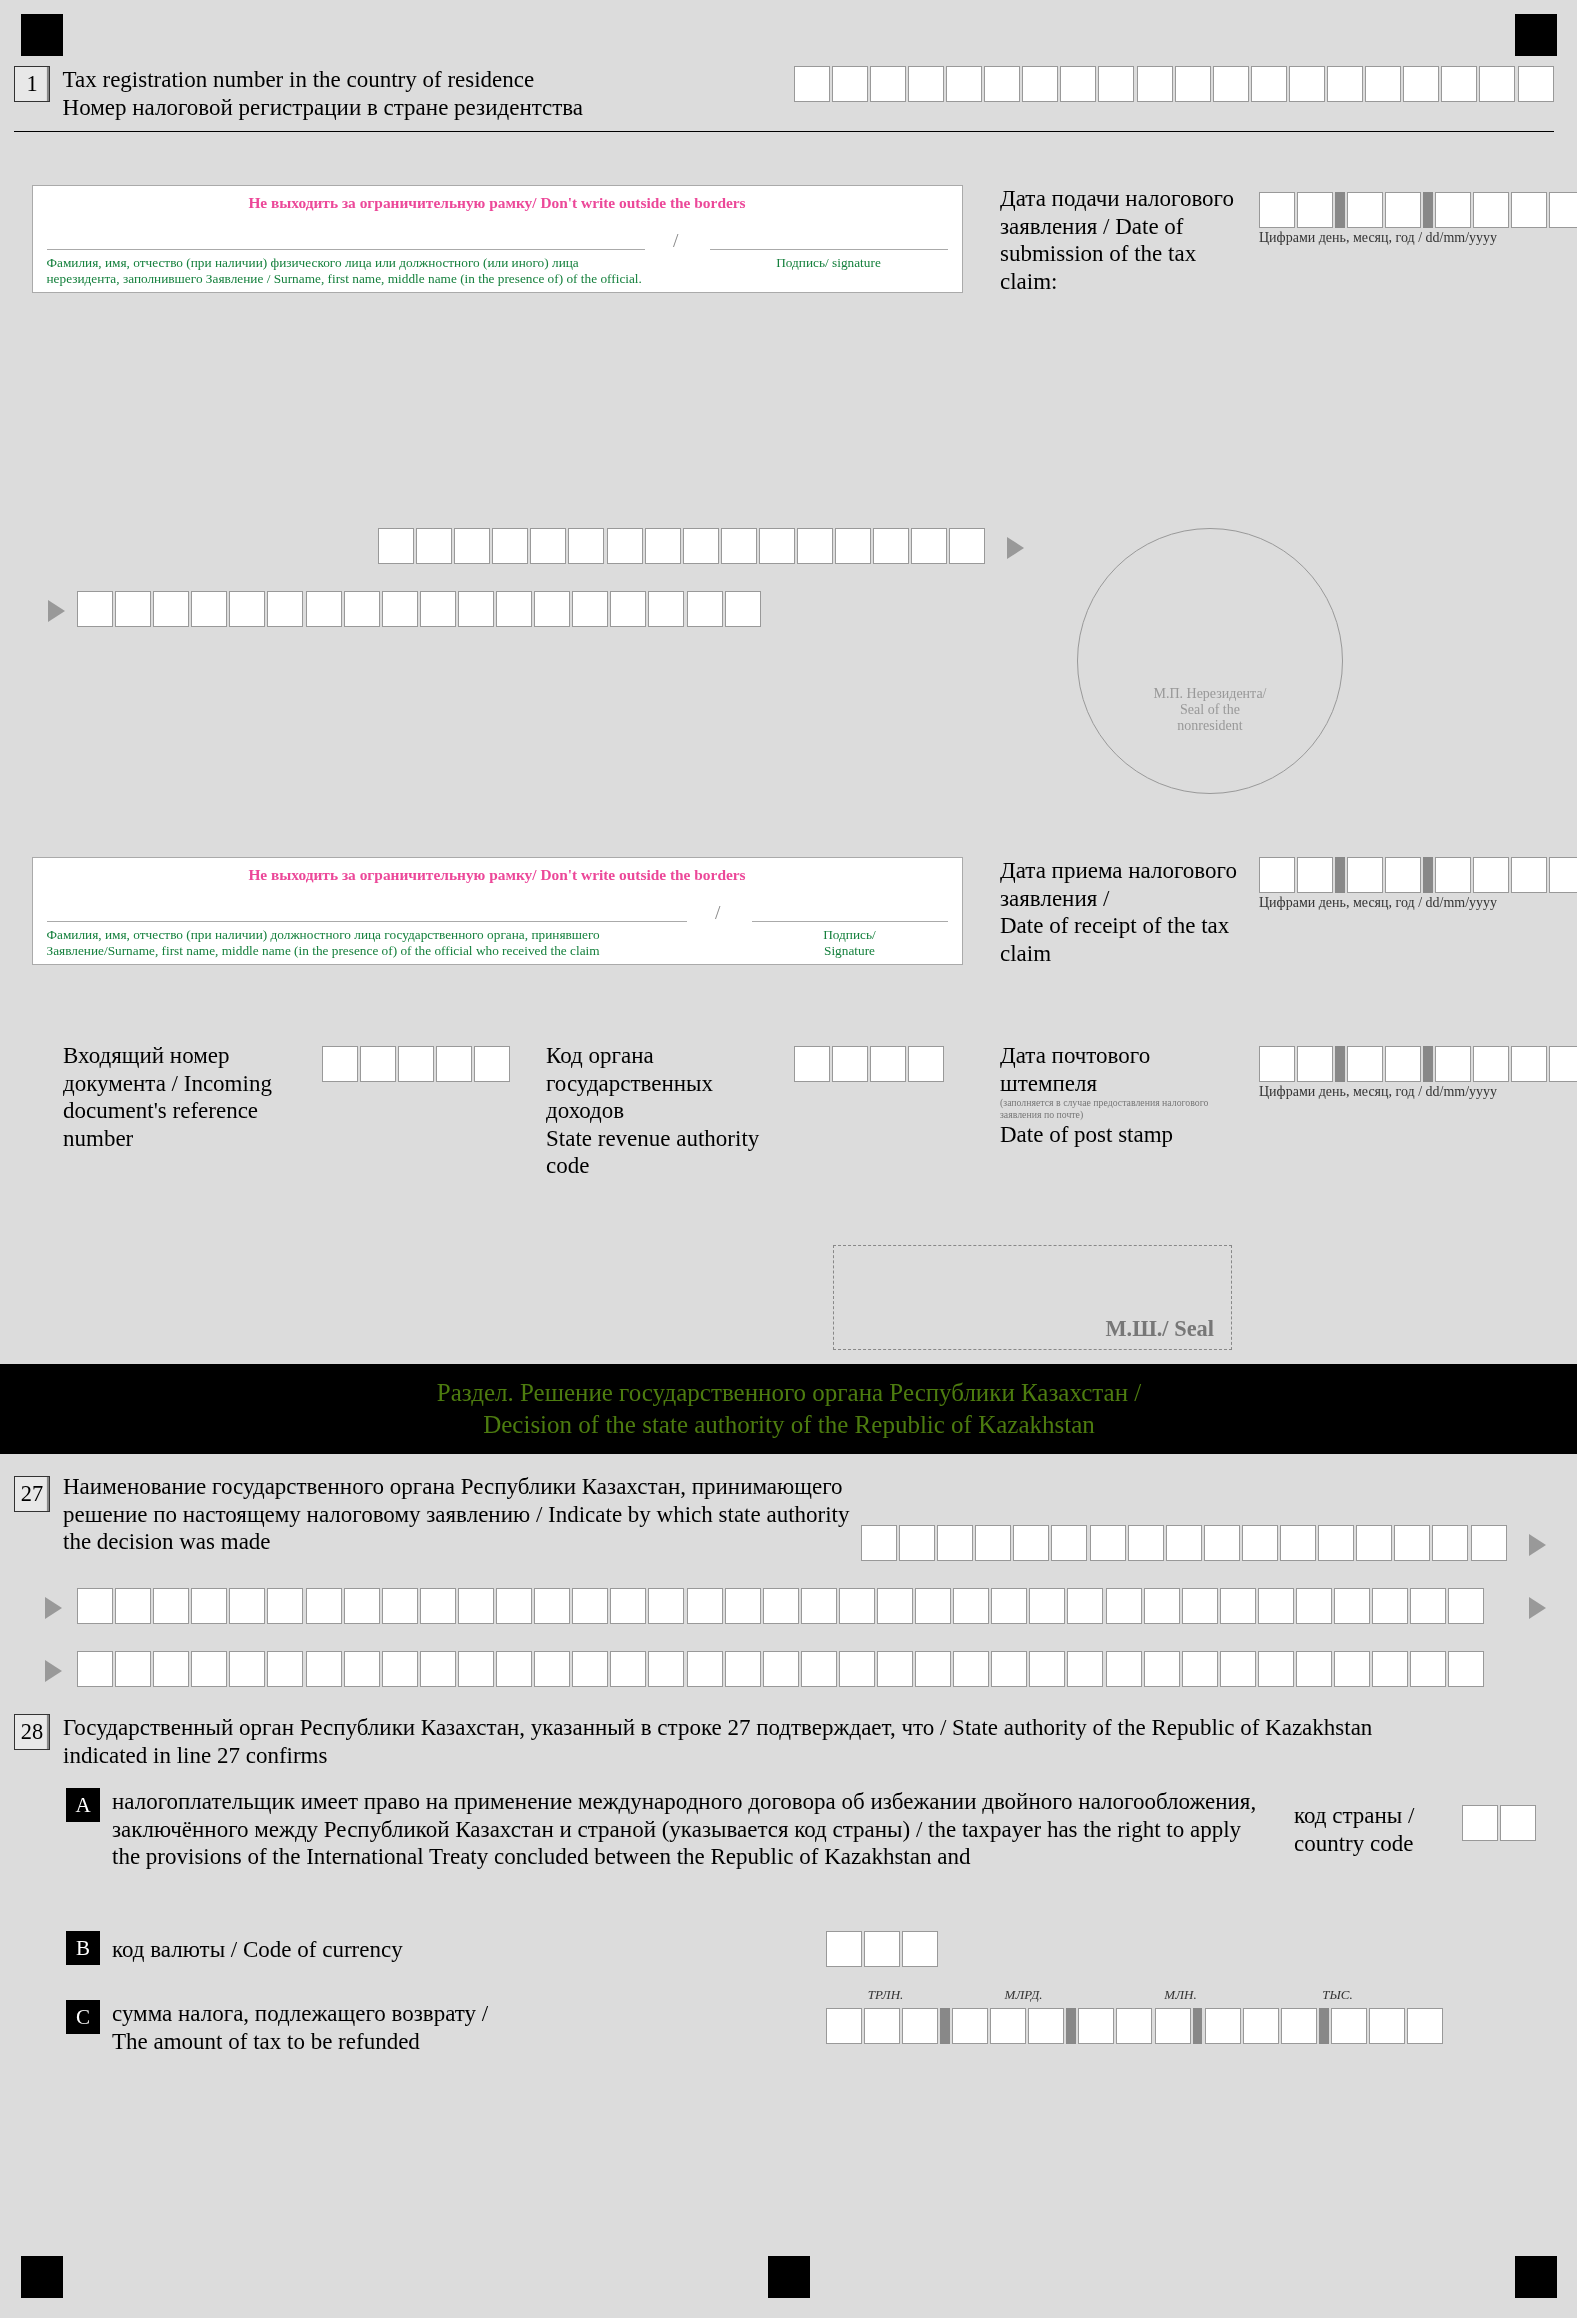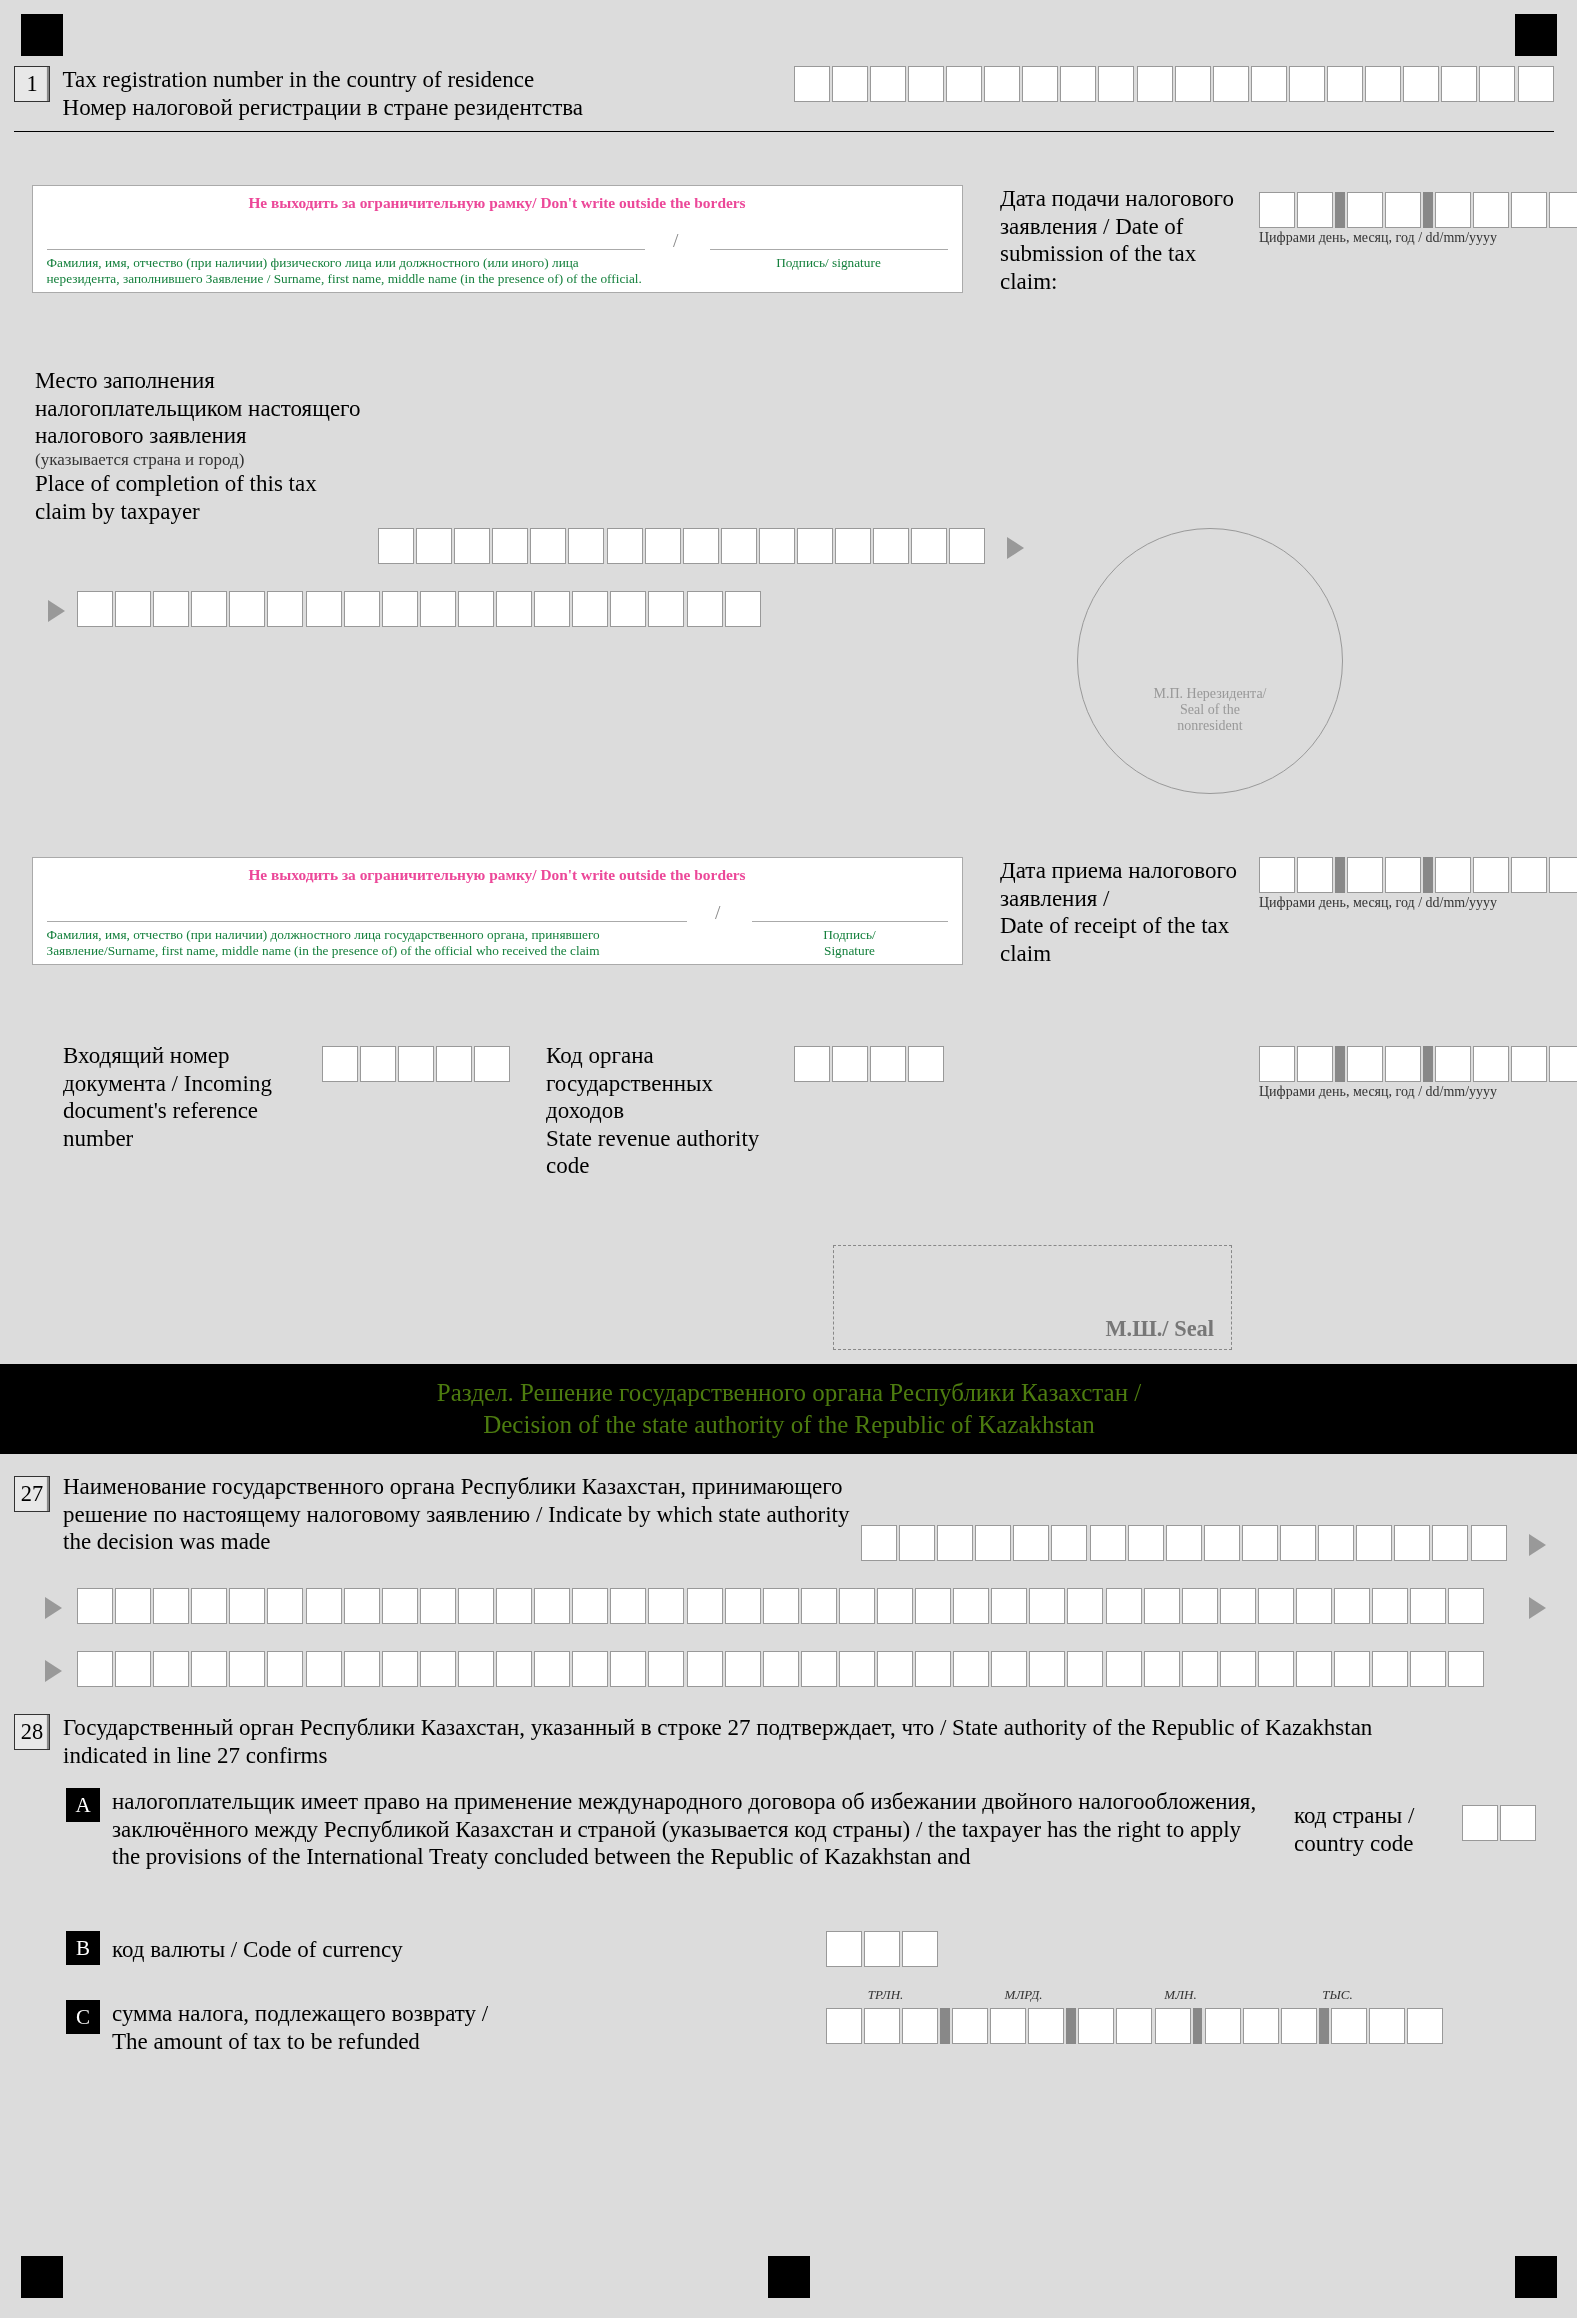--- a/index.html
+++ b/index.html
@@ -144,25 +144,20 @@
         <div class="cell"></div>
         <div class="cell sep"></div>
         <div class="cell"></div>
         <div class="cell"></div>
         <div class="cell"></div>
         <div class="cell"></div>
     </div>
     <div class="hint">Цифрами день, месяц, год / dd/mm/yyyy</div>
   </div>
 
-  <div style="position:absolute; top:367px; left:35px; width:329px;">
-    <div class="label">Место заполнения налогоплательщиком настоящего налогового заявления</div>
-    <div class="label-sm">(указывается страна и город)</div>
-    <div class="label">Place of completion of this tax claim by taxpayer</div>
-  </div>
   <div style="position:absolute; top:528px; left:378px;" class="cells">
     <div class="cell"></div>
       <div class="cell"></div>
       <div class="cell"></div>
       <div class="cell"></div>
       <div class="cell"></div>
       <div class="cell"></div>
       <div class="cell"></div>
       <div class="cell"></div>
       <div class="cell"></div>
@@ -247,20 +242,25 @@
 
   <div style="position:absolute; top:1042px; left:546px; width:238px; white-space:pre-line;" class="label">Код органа государственных доходов
 State revenue authority code</div>
   <div style="position:absolute; top:1046px; left:794px;" class="cells">
     <div class="cell"></div>
       <div class="cell"></div>
       <div class="cell"></div>
       <div class="cell"></div>
   </div>
 
+  <div style="position:absolute; top:1042px; left:1000px; width:231px;">
+    <div class="label">Дата почтового штемпеля</div>
+    <div class="label-xs" style="font-size:9.8px;">(заполняется в случае предоставления налогового заявления по почте)</div>
+    <div class="label">Date of post stamp</div>
+  </div>
   <div style="position:absolute; top:1046px; left:1259px;">
     <div class="cells">
       <div class="cell"></div>
         <div class="cell"></div>
         <div class="cell sep"></div>
         <div class="cell"></div>
         <div class="cell"></div>
         <div class="cell sep"></div>
         <div class="cell"></div>
         <div class="cell"></div>

